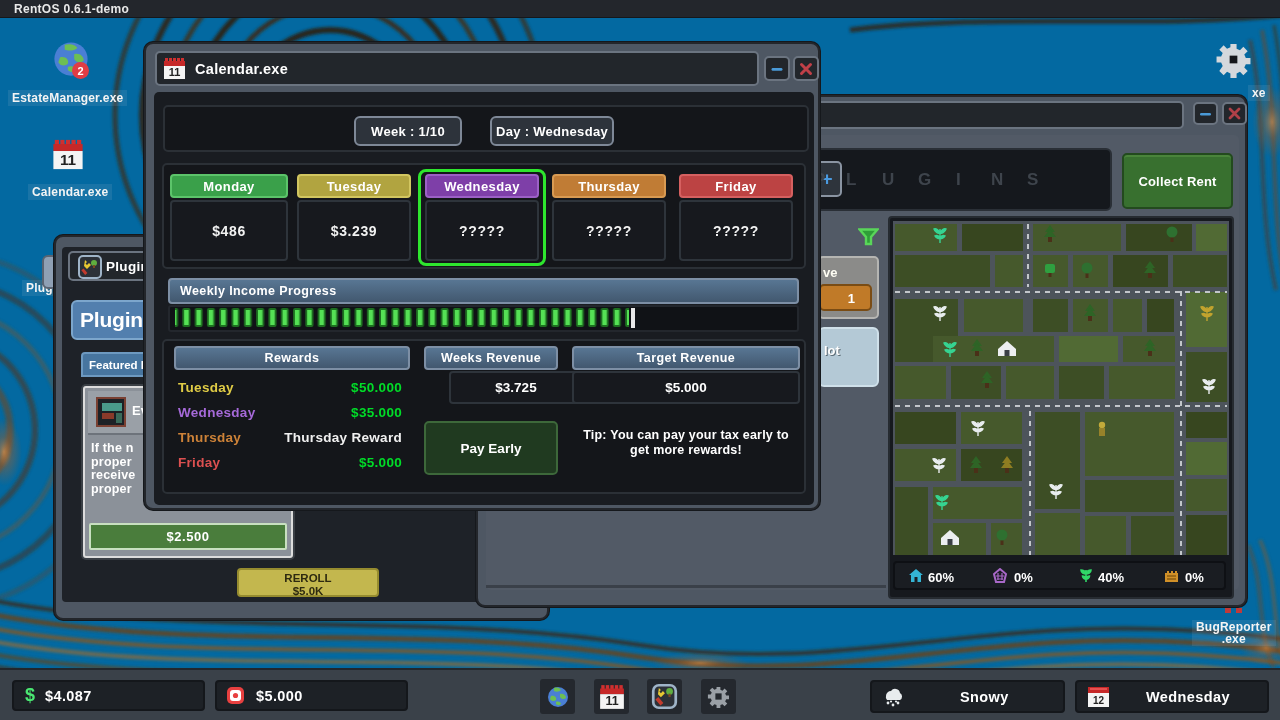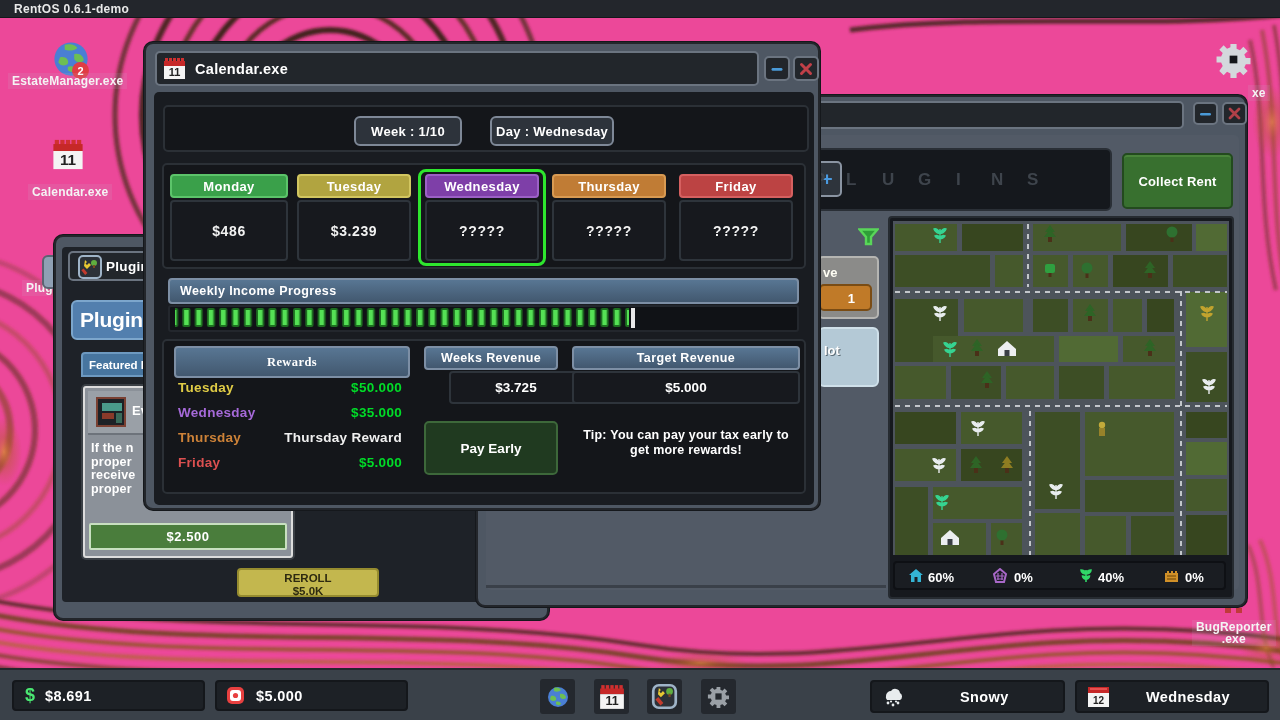--- a/index.html
+++ b/index.html
@@ -1,19 +1,19 @@
 <!DOCTYPE html>
 <html><head>
 <meta charset="utf-8">
 <style>
 * { margin:0; padding:0; box-sizing:border-box; }
 html,body { width:1280px; height:720px; overflow:hidden; background:#0a0c10; }
 body { font-family:"Liberation Sans", sans-serif; font-weight:bold; color:#fff; }
 .abs { position:absolute; }
-#desktop { position:relative; width:1280px; height:720px; background:#ec4899; }
+#desktop { position:relative; width:1280px; height:720px; background:#0369a1; }
 #topbar { position:absolute; left:0; top:0; width:1280px; height:18px; background:#23262c; border-bottom:1px solid #15171b; font-size:12px; color:#e9e9e9; line-height:18px; padding-left:14px; letter-spacing:0.3px; z-index:50; }
 .win { position:absolute; background:#4e5763; border:2px solid #23262b; border-radius:9px; box-shadow:0 0 0 1px #15181c; }
 .titlebox { position:absolute; background:#22262b; border:2px solid #6b7480; border-radius:5px; display:flex; align-items:center; }
 .tbtn { position:absolute; background:#22262b; border:2px solid #6b7480; border-radius:5px; display:flex; align-items:center; justify-content:center; }
 .panel { position:absolute; background:#14161a; border:2px solid #2b3036; border-radius:5px; }
 .bluehead { position:absolute; background:linear-gradient(#587693,#42586f); border:2px solid #7d8fa5; border-radius:4px; display:flex; align-items:center; justify-content:center; font-size:12.5px; color:#fff; letter-spacing:0.4px; }
 .gbtn { position:absolute; background:#2d333b; border:2px solid #7e8897; border-radius:6px; display:flex; align-items:center; justify-content:center; font-size:13px; color:#fff; letter-spacing:0.3px; }
 .dchip { position:absolute; background:#1d2126; border:2px solid #14171b; border-radius:4px; display:flex; align-items:center; }
 .icolabel { position:absolute; background:rgba(190,200,215,0.12); color:#f4f4f4; font-size:12px; letter-spacing:0.2px; padding:1px 4px; white-space:nowrap; }
 .daycard { position:absolute; }
@@ -80,21 +80,21 @@
   <div class="abs" style="left:52px;top:40px;width:38px;height:38px">
     <svg width="38" height="38" viewBox="0 0 24 24">
         <circle cx="12" cy="12" r="10.5" fill="#4a7fd4"></circle>
         <path d="M8 3 C11 2 15 3 16 5 C14 7 10 7 8 6 Z" fill="#6dbf52"></path>
         <path d="M14 9 C17 8 20 10 20 13 C18 15 15 14 14 12 Z" fill="#6dbf52"></path>
         <path d="M5 11 C8 10 11 12 10 15 C8 17 5 16 4 14 Z" fill="#6dbf52"></path>
         <path d="M10 17 C12 16 15 17 15 19 C13 21 11 20 10 19 Z" fill="#6dbf52"></path>
       </svg>
     <div class="abs" style="left:20px;top:22px;width:17px;height:17px;background:#e03c44;border-radius:50%;font-size:11px;display:flex;align-items:center;justify-content:center;color:#fff;">2</div>
   </div>
-  <div class="icolabel" style="left:8px;top:73px;">EstateManager.exe</div>
+  <div class="icolabel" style="left:8px;top:90px;">EstateManager.exe</div>
   <div class="abs" style="left:52px;top:138px;width:32px;height:33px">
     <svg width="32" height="33" viewBox="0 0 23 23">
         <rect x="2" y="1" width="3" height="4" fill="#d03030"></rect>
         <rect x="6" y="1" width="3" height="4" fill="#d03030"></rect>
         <rect x="10" y="1" width="3" height="4" fill="#d03030"></rect>
         <rect x="14" y="1" width="3" height="4" fill="#d03030"></rect>
         <rect x="18" y="1" width="3" height="4" fill="#d03030"></rect>
         <rect x="1" y="4" width="21" height="5" fill="#c62828"></rect>
         <rect x="1" y="9" width="21" height="13" fill="#f4f4f4"></rect>
         <text x="11.5" y="19" font-size="11" fill="#222" text-anchor="middle" font-family="Liberation Sans" font-weight="bold">11</text>
@@ -393,39 +393,39 @@
           <defs>
             <pattern id="bars" x="0" y="0" width="12.3" height="23" patternUnits="userSpaceOnUse">
               <rect x="1" y="2" width="6.2" height="17" fill="#55e055" stroke="#1d7020" stroke-width="1.8" rx="1"></rect>
             </pattern>
           </defs>
           <rect x="5" y="0" width="454" height="23" fill="url(#bars)"></rect>
           <rect x="461" y="1" width="4" height="20" fill="#e8e8e8"></rect>
         </svg></div>
 
     <div class="panel" style="left:16px;top:295px;width:644px;height:155px;"></div>
-    <div class="bluehead" style="left:28px;top:302px;width:236px;height:32px;font-family:Liberation Serif, serif;">Rewards</div>
+    <div class="bluehead" style="left:28px;top:302px;width:236px;height:24px;">Rewards</div>
     <div class="bluehead" style="left:278px;top:302px;width:134px;height:24px;">Weeks&nbsp;Revenue</div>
     <div class="bluehead" style="left:426px;top:302px;width:228px;height:24px;">Target&nbsp;Revenue</div>
     <div class="abs" style="left:32px;top:336px;width:224px;font-size:13.5px;letter-spacing:0.3px;">
       <div style="position:relative;height:25px;"><span style="color:#e0cc46;">Tuesday</span><span style="position:absolute;right:0;color:#00dc28;">$50.000</span></div>
       <div style="position:relative;height:25px;"><span style="color:#a569d8;">Wednesday</span><span style="position:absolute;right:0;color:#00dc28;">$35.000</span></div>
       <div style="position:relative;height:25px;"><span style="color:#cd8238;">Thursday</span><span style="position:absolute;right:0;color:#f0f0f0;">Thursday&nbsp;Reward</span></div>
       <div style="position:relative;height:25px;"><span style="color:#dc5050;">Friday</span><span style="position:absolute;right:0;color:#00dc28;">$5.000</span></div>
     </div>
     <div class="abs" style="left:278px;top:327px;width:134px;height:33px;background:#17191e;border:2px solid #2e343b;border-radius:4px;display:flex;align-items:center;justify-content:center;font-size:13.5px;margin-left:25px;">$3.725</div>
     <div class="abs" style="left:426px;top:327px;width:228px;height:33px;background:#17191e;border:2px solid #2e343b;border-radius:4px;display:flex;align-items:center;justify-content:center;font-size:13.5px;">$5.000</div>
     <div class="abs" style="left:278px;top:377px;width:134px;height:54px;background:#203a20;border:2px solid #3d683a;border-radius:5px;display:flex;align-items:center;justify-content:center;font-size:13.5px;">Pay&nbsp;Early</div>
     <div class="abs" style="left:426px;top:384px;width:228px;height:40px;font-size:12.5px;text-align:center;line-height:15px;letter-spacing:0.2px;">Tip:&nbsp;You&nbsp;can&nbsp;pay&nbsp;your&nbsp;tax&nbsp;early&nbsp;to<br>get&nbsp;more&nbsp;rewards!</div>
   </div>
 
   <div id="taskbar" class="abs" style="left:0;top:668px;width:1280px;height:52px;background:#3a4149;border-top:2px solid #23272c;z-index:60">
     <div class="dchip" style="left:12px;top:10px;width:193px;height:31px;">
       <span style="font-size:18px;color:#4ae872;margin-left:11px;">$</span>
-      <span style="font-size:14.5px;margin-left:10px;letter-spacing:0.4px;">$8.691</span>
+      <span style="font-size:14.5px;margin-left:10px;letter-spacing:0.4px;">$4.087</span>
     </div>
     <div class="dchip" style="left:215px;top:10px;width:193px;height:31px;">
       <svg width="21" height="21" viewBox="0 0 21 21" style="margin-left:8px;">
           <rect x="2" y="2" width="17" height="17" rx="5" fill="#e84040"></rect>
           <rect x="5" y="5" width="11" height="11" rx="3" fill="#fff"></rect>
           <circle cx="10.5" cy="10.5" r="2.6" fill="#e84040"></circle>
         </svg>
       <span style="font-size:14.5px;margin-left:10px;letter-spacing:0.4px;">$5.000</span>
     </div>
     <div class="abs" style="left:540px;top:9px;width:35px;height:35px;background:#24282e;border-radius:3px;display:flex;align-items:center;justify-content:center;">

